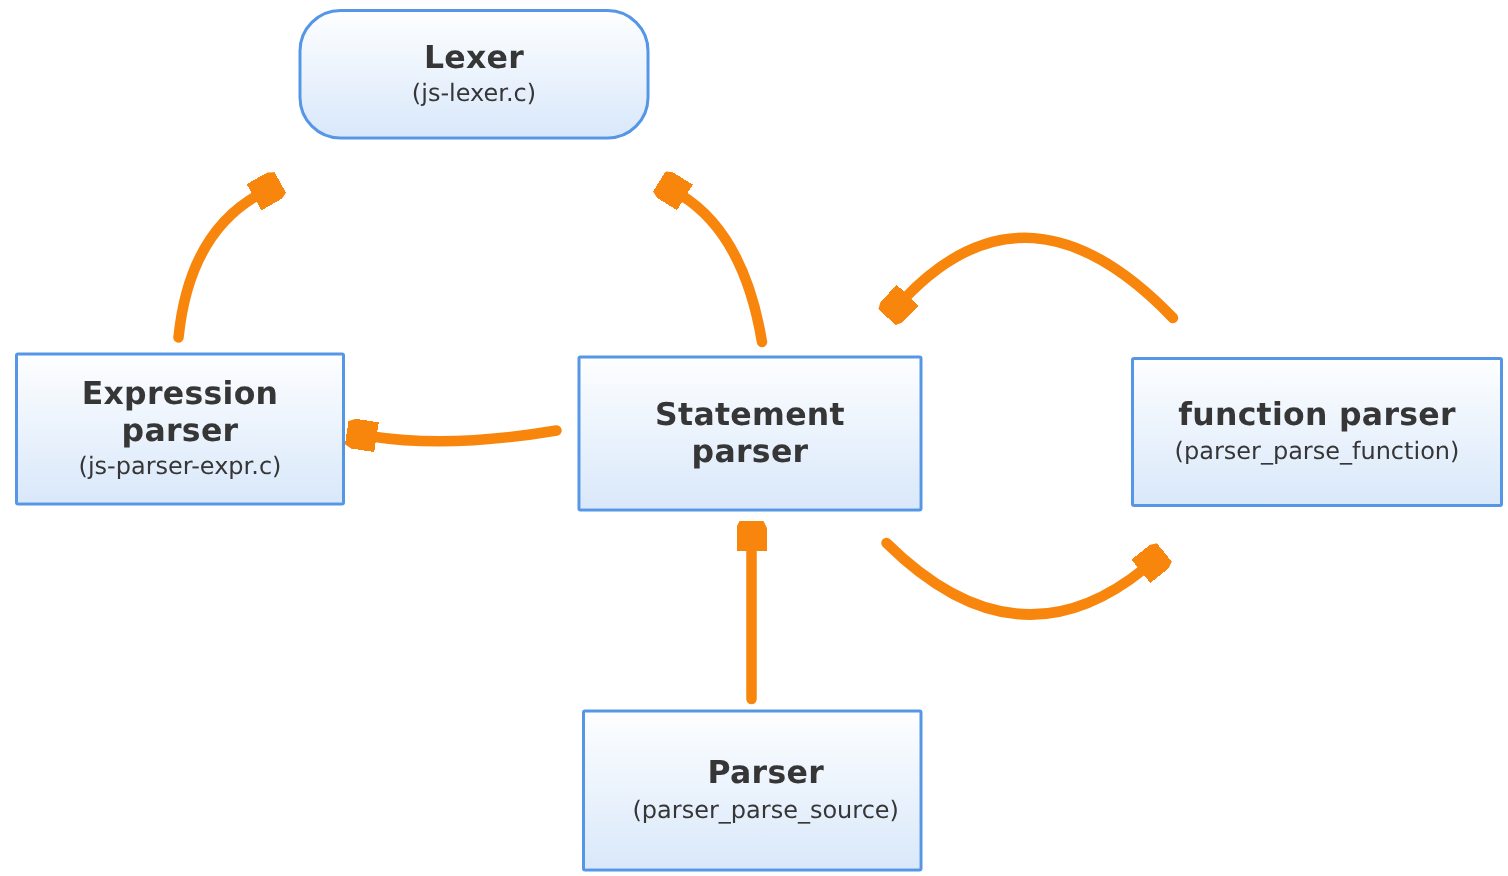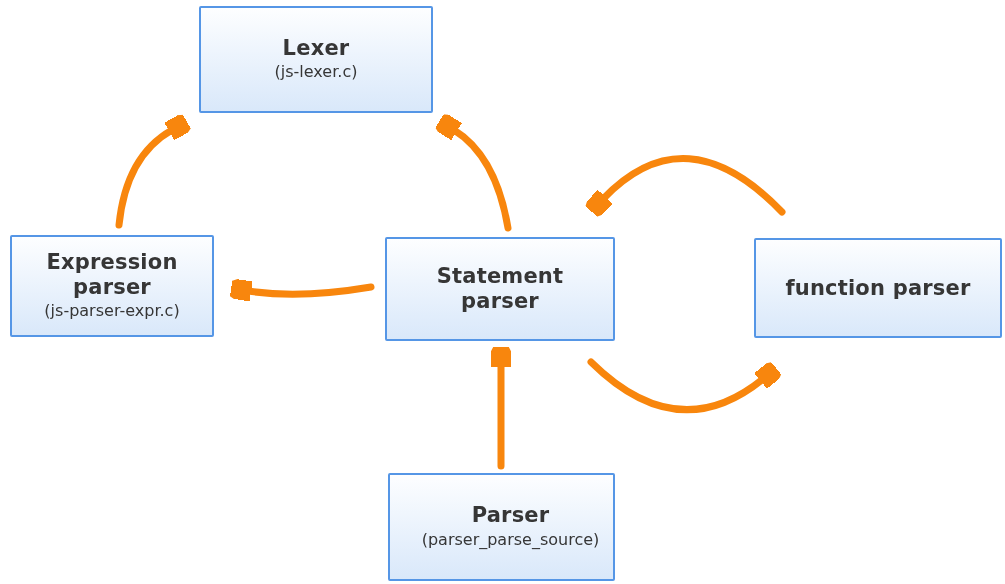--- a/index.html
+++ b/index.html
@@ -68,36 +68,37 @@
       </marker>
     </defs>
     <path d="M 119 225 Q 126 156 172 130" marker-end="url(#arrowhead)"></path>
     <path d="M 508 228 Q 496 156 454 130" marker-end="url(#arrowhead)"></path>
     <path d="M 371 287 Q 300 299 248 291" marker-end="url(#arrowhead)"></path>
     <path d="M 782 212 Q 686 112 603 199" marker-end="url(#arrowhead)"></path>
     <path d="M 591 362 Q 678 448 763 379" marker-end="url(#arrowhead)"></path>
     <path d="M 501 466 L 501 364" marker-end="url(#arrowhead)"></path>
   </svg>
 
-  <div class="node" style="left:199px; top:6px; width:234px; height:107px;">
+  <div class="node" style="left:199px; top:6px; width:234px; height:87px;border-radius:28px;">
     <div class="node-title">Lexer</div>
     <div class="node-subtitle">(js-lexer.c)</div>
   </div>
 
-  <div class="node node--wrap" style="left:10px; top:235px; width:204px; height:102px;justify-content:center;">
+  <div class="node node--wrap" style="left:10px; top:235px; width:220px; height:102px;justify-content:center;">
     <div class="node-title">Expression parser</div>
     <div class="node-subtitle">(js-parser-expr.c)</div>
   </div>
 
   <div class="node node--wrap" style="left:385px; top:237px; width:230px; height:104px;align-items:center;">
     <div class="node-title">Statement parser</div>
   </div>
 
   <div class="node" style="left:754px; top:238px; width:248px; height:100px;">
     <div class="node-title">function parser</div>
+    <div class="node-subtitle">(parser_parse_function)</div>
   </div>
 
   <div class="node" style="left:388px; top:473px; width:227px; height:108px;padding-left:24px;">
     <div class="node-title">Parser</div>
     <div class="node-subtitle">(parser_parse_source)</div>
   </div>
 
 </div>
 
 </body></html>

